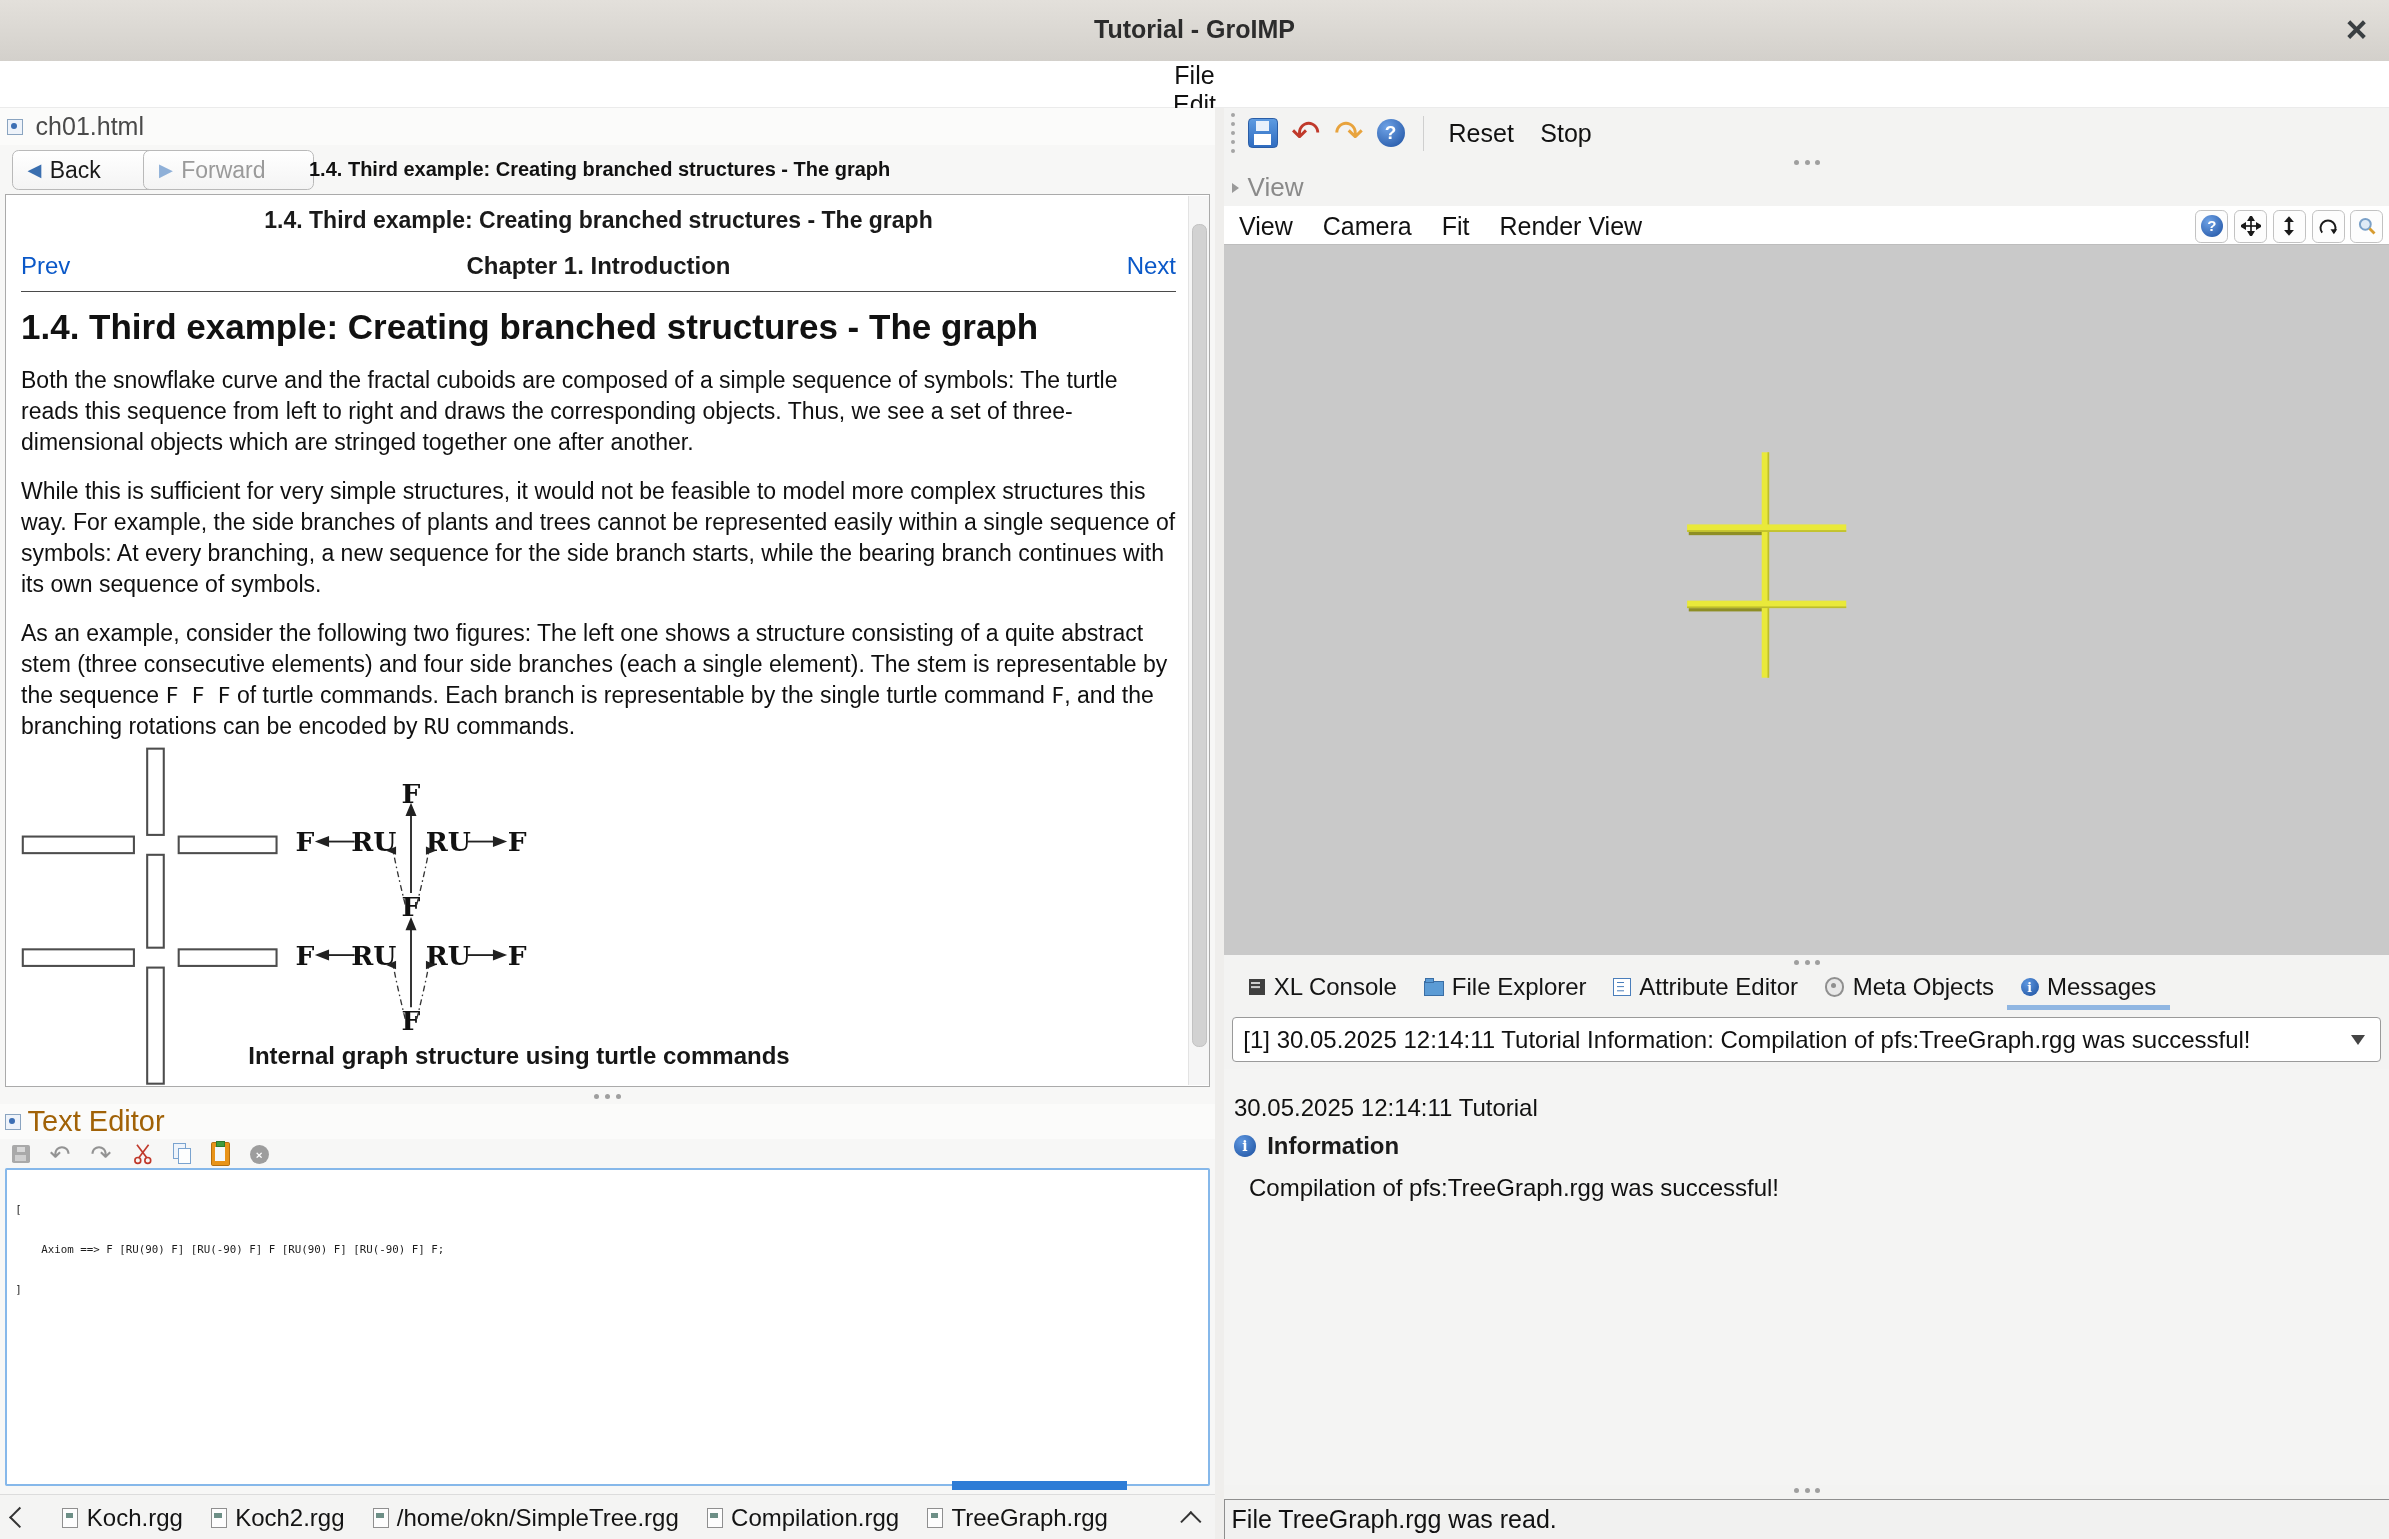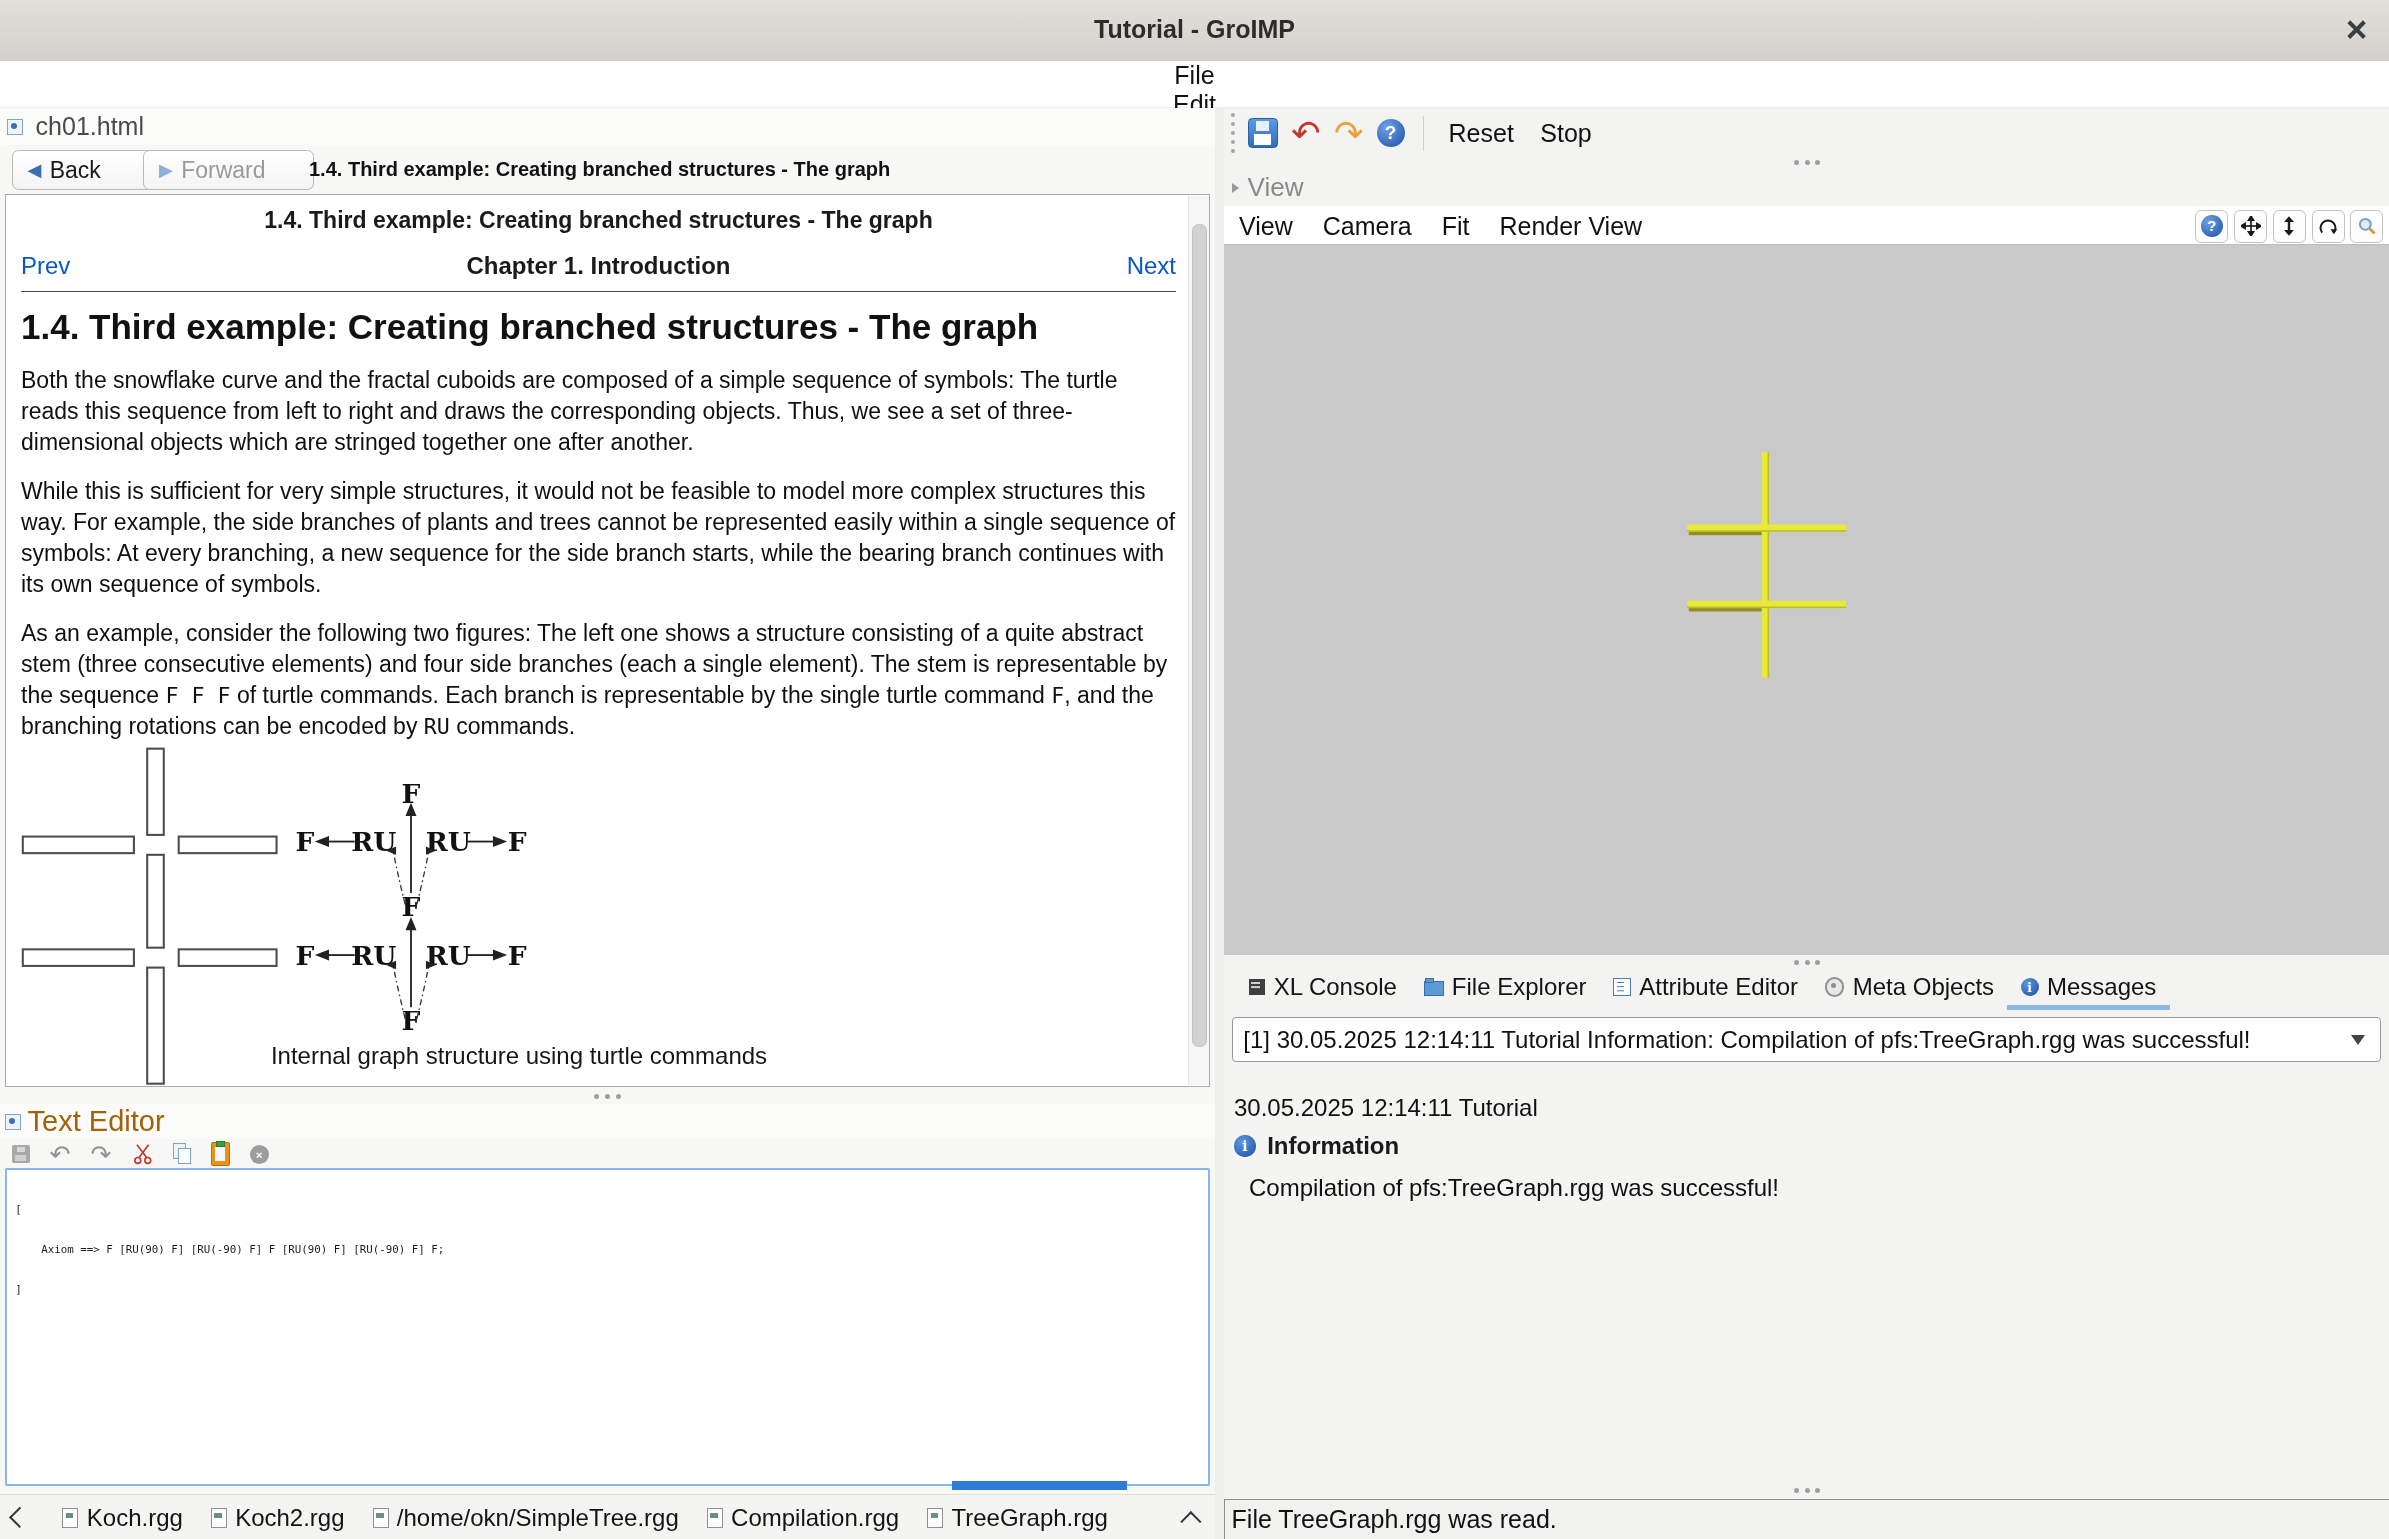--- a/index.html
+++ b/index.html
@@ -38,21 +38,21 @@
     border:1.7px solid #aaaaaa;background:#fff;overflow:hidden;padding:0 33px 0 15px;}
   .doc-center-title{margin-top:11.6px;text-align:center;font-weight:bold;font-size:23px;}
   .doc-nav{display:flex;margin-top:18px;align-items:baseline;}
   .doc-nav .ctr{flex:1;text-align:center;font-weight:bold;font-size:24px;}
   a.navlink{color:#0a58c8;font-size:24px;cursor:pointer;}
   .doc-hr{margin-top:11.6px;border:none;border-top:1.7px solid #4a4a4a;}
   .doc-h1{margin:15px 0 0 0;font-size:35px;font-weight:bold;color:#111;}
   .doc-p{margin:18px 0 0 0;font-size:23px;line-height:31px;color:#101010;}
   .code{font-family:"DejaVu Sans Mono","Liberation Mono",monospace;font-size:21.6px;white-space:pre;}
   .fig-row{position:relative;height:370px;margin-top:5px;}
-  .fig-caption{position:absolute;font-size:24px;color:#161616;}
+  .fig-caption{position:absolute;font-size:24px;color:#161616;font-weight:bold;}
   
   .lp-scroll{position:absolute;top:1.7px;right:1.7px;bottom:1.7px;width:20px;background:#f6f6f6;
     border-left:0.8px solid #e3e3e3;}
   .lp-thumb{position:absolute;left:3.3px;top:28px;width:12.4px;height:821px;border-radius:6.6px;
     background:#d2d2d2;border:0.8px solid #c2c2c2;}
   
   .dots-h{display:flex;gap:5.8px;justify-content:center;align-items:center;}
   .dots-h i{width:5px;height:5px;border-radius:50%;background:#9f9f9f;}
   .dots-v{display:flex;flex-direction:column;gap:5px;align-items:center;}
   .dots-v i{width:4.1px;height:4.1px;border-radius:50%;background:#a5a5a5;}

